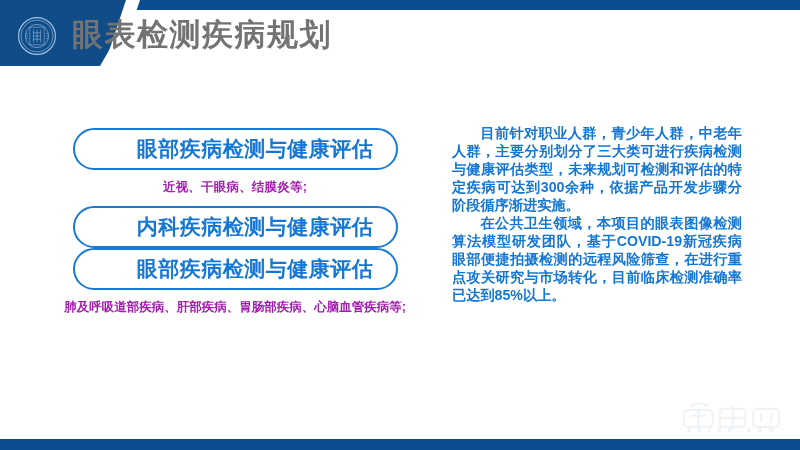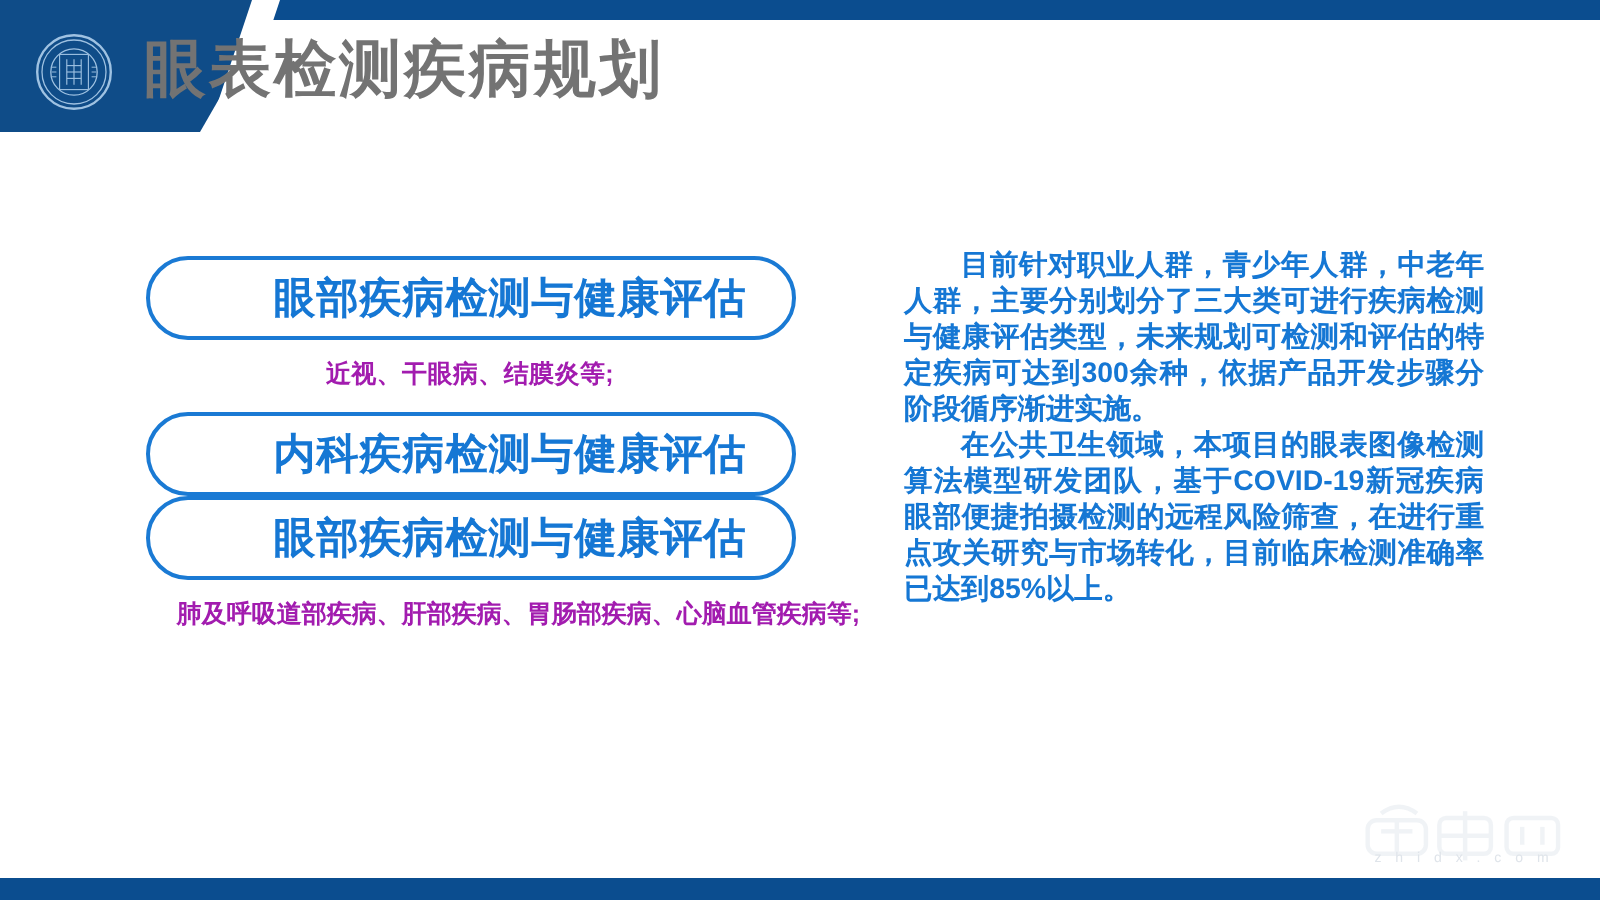--- a/index.html
+++ b/index.html
@@ -98,21 +98,20 @@
     font-size: 12.5px;
     font-weight: bold;
     color: #a21caf;
     letter-spacing: 0.2px;
     white-space: nowrap;
     margin: 9px 0 10px 0;
   }
   .card-sub.wide {
     font-size: 12.5px;
     letter-spacing: 0px;
-    text-align: right;
   }
 
   
   .text-col {
     position: absolute;
     left: 452px;
     top: 124px;
     width: 290px;
   }
   .para {

